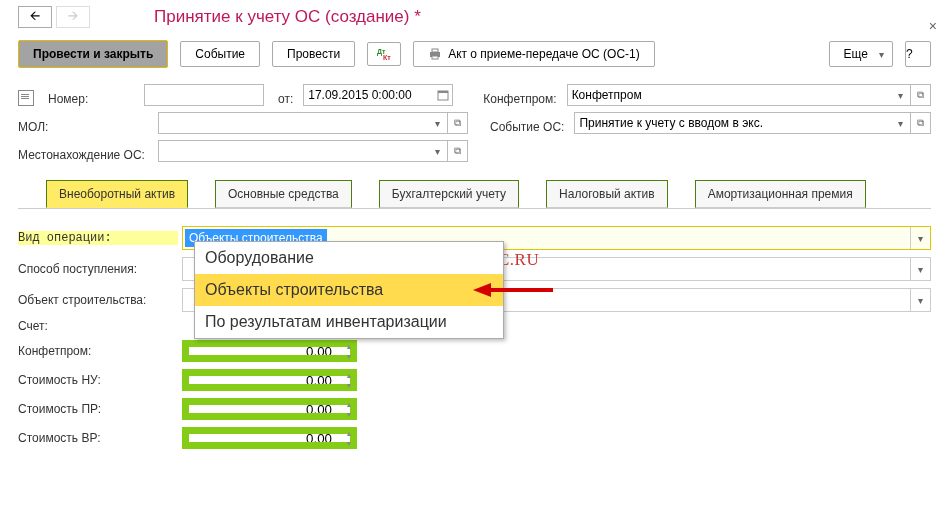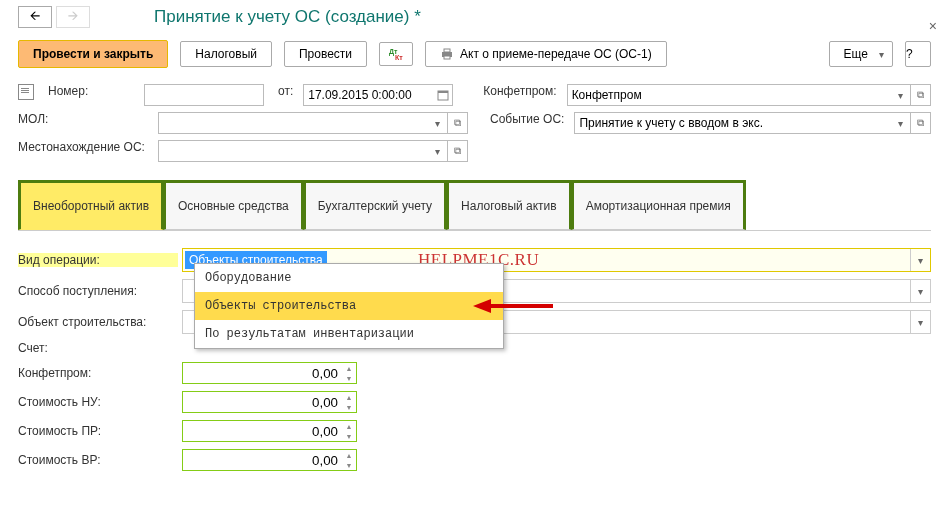--- a/index.html
+++ b/index.html
@@ -30,21 +30,21 @@
     display: inline-flex;
     align-items: center;
     justify-content: center;
     font-size: 13px;
     cursor: pointer;
   }
   .nav-btn.disabled { color: #ccc; border-color: #ddd; cursor: default; }
   .page-title {
     font-size: 17px;
     margin-left: 60px;
-    color: #0f766e;
+    color: #be185d;
   }
   .close-x {
     position: absolute;
     right: 12px;
     top: 18px;
     font-size: 14px;
     cursor: pointer;
     color: #666;
   }
 
@@ -60,33 +60,33 @@
     background: #fff;
     padding: 5px 14px;
     font-size: 12px;
     cursor: pointer;
     display: inline-flex;
     align-items: center;
     gap: 6px;
     border-radius: 2px;
   }
   .btn-yellow {
-    background: #fdba74;
+    background: #a3a3a3;
     border: 1px solid #e6b800;
     font-weight: bold;
     padding: 6px 14px;
   }
   .btn-icon-only { padding: 4px 8px; }
   .toolbar-spacer { flex: 1; }
   .more-btn { position: relative; padding-right: 24px;}
   .more-btn::after { content: "▾"; position:absolute; right:8px; font-size:10px; color:#666;}
 
   
   .form-area { padding: 4px 18px; }
-  .row { display: flex; align-items: flex-start; margin: 6px 0; gap: 6px; }
+  .row { display: flex; align-items: flex-end; margin: 6px 0; gap: 6px; }
   .label { width: auto; margin-right: 4px; white-space: nowrap; }
   .doc-icon {
     width: 16px; height: 16px;
     display:inline-block;
     background: linear-gradient(#fff,#fff);
     border:1px solid #888;
     position: relative;
     margin-right: 8px;
   }
   .doc-icon::before {
@@ -119,43 +119,44 @@
   }
   .ig-btn + .ig-btn { border-left: none; }
 
   
   .tabs {
     display: flex;
     margin: 8px 0 0 0;
     padding: 0 18px;
   }
   .tab {
-    border: 3px solid #4d7c0f;
+    border: 1px solid #4d7c0f;
     border-bottom: 1px solid #ccc;
-    padding: 16px 12px;
+    padding: 6px 12px;
     background: #f7f7f7;
     cursor: pointer;
     margin-right: -1px;
     font-size: 12px;
+    margin-left: 28px;
   }
   .tab.active {
     background: #ffeb66;
     border-bottom-color: #ffeb66;
     position: relative;
     z-index: 1;
   }
 
   
   .inner-form {
     border-top: 1px solid #ccc;
     margin: 0 18px;
     padding-top: 10px;
     position: relative;
   }
-  .hl { background: #ffff99; }
+  .hl { background: #ffff99; font-family: Liberation Mono, monospace; }
   .field-row { display:flex; align-items:center; margin: 7px 0; gap: 4px;}
   .field-label { width: 160px; }
 
   
   .big-combo {
     flex: 1;
     border: 1px solid #ccc;
     height: 24px;
     display: flex;
     align-items: center;
@@ -196,36 +197,35 @@
     top: 32px;
     width: 310px;
     background: #fff;
     border: 1px solid #aaa;
     box-shadow: 2px 2px 4px rgba(0,0,0,0.25);
     z-index: 20;
   }
   .dropdown .opt {
     padding: 7px 10px;
     cursor: pointer;
-    font-size: 12px;
-    position: relative;
-    font-family: Liberation Mono, monospace;
+    font-size: 16px;
+    position: relative;
   }
   .dropdown .opt.highlight { background: #ffdb4d; }
   .arrow {
     position:absolute;
     right: -50px;
     top: 50%;
     transform: translateY(-50%);
     pointer-events:none;
   }
 
   .num-input {
     width: 175px;
-    border:1px solid #84cc16;
+    border:7px solid #84cc16;
     height:22px;
     text-align:right;
     padding: 0 18px 0 4px;
     position:relative;
     background:#fff;
   }
   .num-wrap { position:relative; display:inline-block;}
   .num-wrap .spin {
     position:absolute; right:1px; top:1px; bottom:1px; width:14px;
     display:flex; flex-direction:column;
@@ -243,21 +243,21 @@
 
 <div class="top-nav">
   <button class="nav-btn">🡨</button>
   <button class="nav-btn disabled">🡪</button>
   <div class="page-title">Принятие к учету ОС (создание) *</div>
 </div>
 <div class="close-x">×</div>
 
 <div class="toolbar">
   <button class="btn btn-yellow">Провести и закрыть</button>
-  <button class="btn">Налоговый</button>
+  <button class="btn">Событие</button>
   <button class="btn">Провести</button>
   <button class="btn btn-icon-only">
     <svg class="dtkt-icon" viewBox="0 0 16 14">
       <text x="1" y="7" font-size="7" fill="#2a8a2a" font-weight="bold">Дт</text>
       <text x="7" y="13" font-size="7" fill="#cc2a2a" font-weight="bold">Кт</text>
     </svg>
   </button>
   <button class="btn">
     <svg class="print-icon" viewBox="0 0 14 14">
       <rect x="2" y="5" width="10" height="5" fill="#888"></rect>

